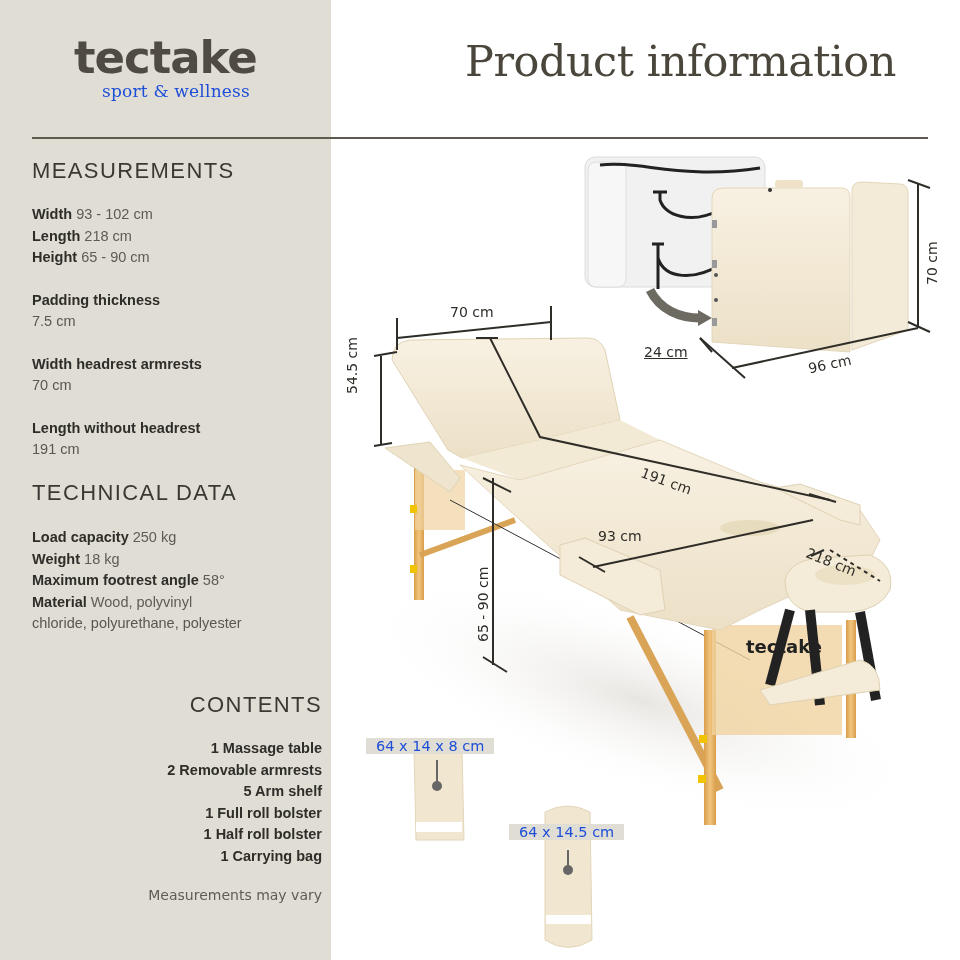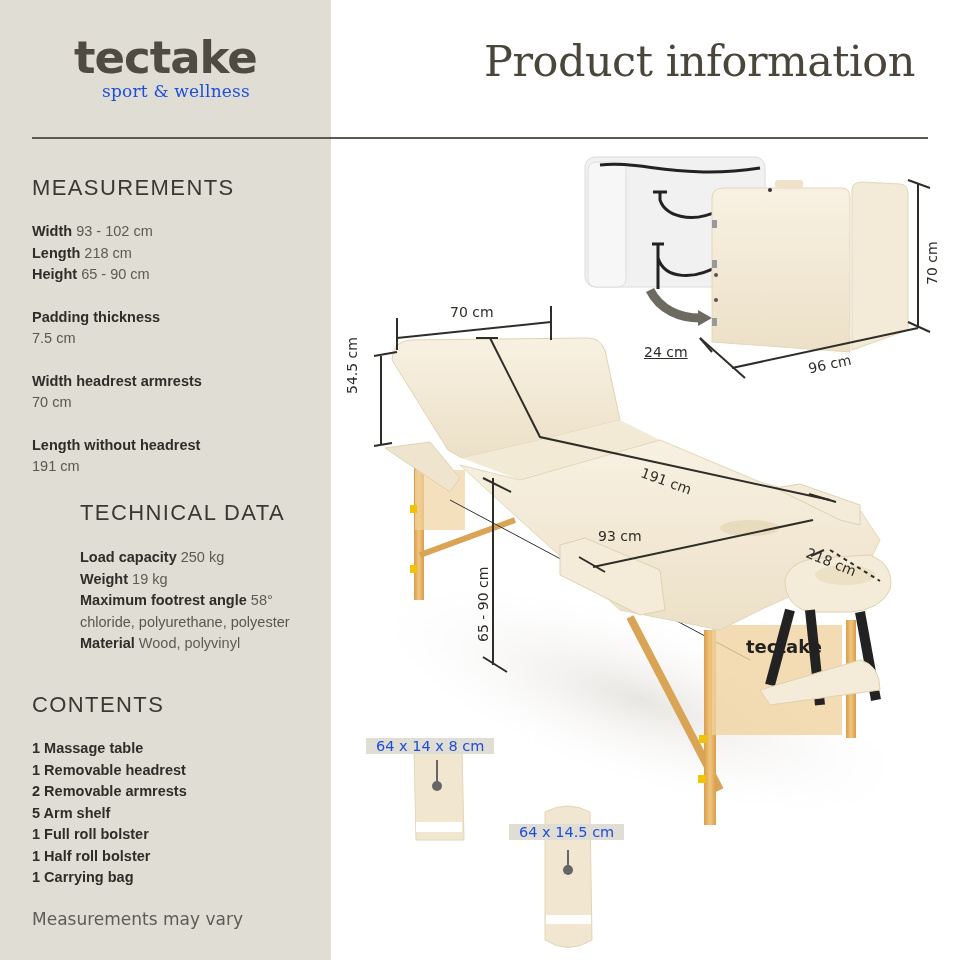--- a/index.html
+++ b/index.html
@@ -20,38 +20,38 @@
     font-family: "DejaVu Serif", serif; font-size: 17px; color: #1d4ed8;
     letter-spacing: 0.2px;
   }
 
   .divider {
     position: absolute; left: 32px; top: 137px; width: 896px; height: 2px;
     background: #5d594f;
   }
 
   .page-title {
-    position: absolute; left: 484px; top: 36px; white-space: nowrap;
+    position: absolute; left: 465px; top: 36px; white-space: nowrap;
     font-family: "DejaVu Serif", serif; font-size: 43px; color: #4a463c;
     letter-spacing: -0.5px; font-weight: normal;
   }
 
   .section { position: absolute; left: 32px; width: 290px; }
   .section-heading {
     font-family: "Liberation Sans", sans-serif; font-size: 22px;
     letter-spacing: 1.4px; color: #3a3832; font-weight: normal; line-height: 26px;
   }
   .line {
     font-family: Liberation Sans, sans-serif; font-size: 14.5px; line-height: 21.5px;
     color: #5a574f; white-space: nowrap;
   }
   .line b { font-weight: bold; color: #2f2d28; }
   .line .val { color: #5e5b53; }
   .gap { height: 21px; }
-  .note { font-size: 17px; color: #5f5c55; font-family: "DejaVu Sans", sans-serif; }
+  .note { font-size: 14px; color: #5f5c55; font-family: "DejaVu Sans", sans-serif; }
 
   
   .illus { position: absolute; left: 331px; top: 140px; width: 629px; height: 820px; }
   .dim-label {
     position: absolute; font-family: "DejaVu Sans", sans-serif; font-size: 14px;
     color: #2f2d28; white-space: nowrap;
   }
   .tag-label {
     position: absolute; background: #e0ddd5; padding: 0 10px;
     font-family: "DejaVu Sans", sans-serif; font-size: 14.5px; color: #1d4ed8; white-space: nowrap;
@@ -59,52 +59,51 @@
 </style>
 </head>
 <body>
 
 <div class="sidebar">
   <div class="brand">
     <div class="brand-name">tectake</div>
     <div class="brand-tag">sport &amp; wellness</div>
   </div>
 
-  <div class="section" style="top:158px;margin-top:17px;">
+  <div class="section" style="top:158px;">
     <div class="section-heading">MEASUREMENTS</div>
     <div style="height:20px"></div>
     <div class="line"><b>Width</b> <span class="val">93 - 102 cm</span></div>
     <div class="line"><b>Length</b> <span class="val">218 cm</span></div>
     <div class="line"><b>Height</b> <span class="val">65 - 90 cm</span></div>
     <div class="gap"></div>
     <div class="line"><b>Padding thickness</b></div>
     <div class="line val">7.5 cm</div>
     <div class="gap"></div>
     <div class="line"><b>Width headrest armrests</b></div>
     <div class="line val">70 cm</div>
     <div class="gap"></div>
     <div class="line"><b>Length without headrest</b></div>
     <div class="line val">191 cm</div>
   </div>
 
-  <div class="section" style="top:500px;margin-left:48px;">
+  <div class="section" style="top:480px;">
     <div class="section-heading">TECHNICAL DATA</div>
     <div style="height:21px"></div>
     <div class="line"><b>Load capacity</b> <span class="val">250 kg</span></div>
-    <div class="line"><b>Weight</b> <span class="val">19 kg</span></div>
+    <div class="line"><b>Weight</b> <span class="val">18 kg</span></div>
     <div class="line"><b>Maximum footrest angle</b> <span class="val">58°</span></div>
+    <div class="line"><b>Material</b> <span class="val">Wood, polyvinyl</span></div>
     <div class="line val">chloride, polyurethane, polyester</div>
-    <div class="line"><b>Material</b> <span class="val">Wood, polyvinyl</span></div>
-  </div>
-
-  <div class="section" style="top:692px;">
+  </div>
+
+  <div class="section" style="top:692px;text-align:right;">
     <div class="section-heading">CONTENTS</div>
     <div style="height:20px"></div>
     <div class="line"><b>1 Massage table</b></div>
-    <div class="line"><b>1 Removable headrest</b></div>
     <div class="line"><b>2 Removable armrests</b></div>
     <div class="line"><b>5 Arm shelf</b></div>
     <div class="line"><b>1 Full roll bolster</b></div>
     <div class="line"><b>1 Half roll bolster</b></div>
     <div class="line"><b>1 Carrying bag</b></div>
     <div style="height:20px"></div>
     <div class="note">Measurements may vary</div>
   </div>
 </div>
 

